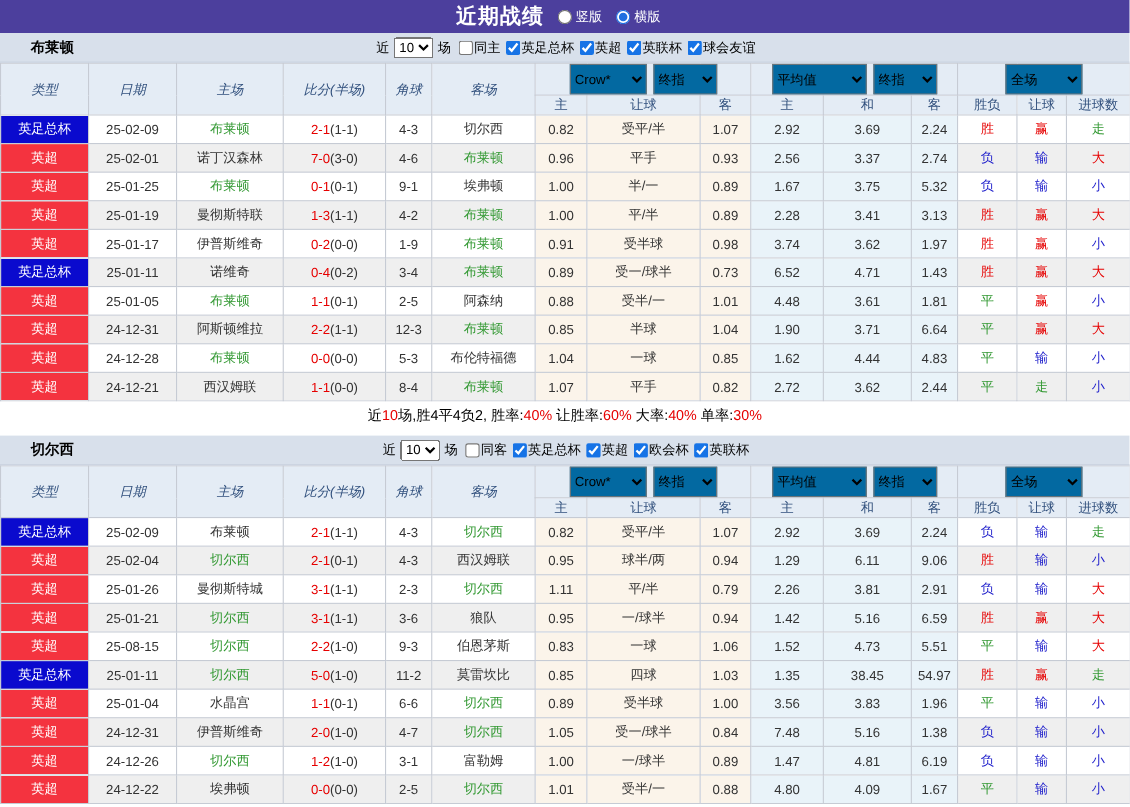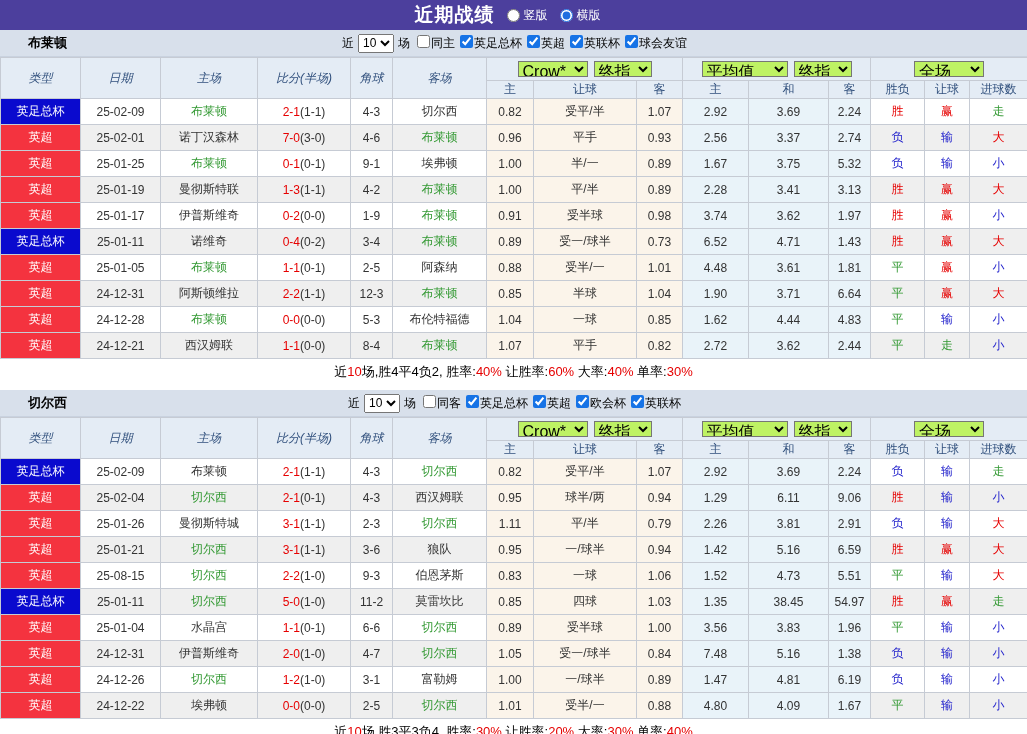--- a/index.html
+++ b/index.html
@@ -11,30 +11,30 @@
   .titlebar{height:30px;background:#4c3f9d;color:#fff;display:flex;align-items:center;justify-content:center;}
   .titlebar .title{font-weight:bold;font-size:19px;margin-right:12px;letter-spacing:1px;}
   .titlebar label{display:flex;align-items:center;gap:4px;margin-right:12px;font-size:12px;cursor:pointer;}
   .titlebar input[type=radio]{width:13px;height:13px;accent-color:#1e6fe0;margin:0;}
   
   .control-bar{height:26px;background:#d8e0eb;position:relative;display:flex;align-items:center;border-bottom:1px solid #c9d2df;}
   .team-name{position:absolute;left:28px;font-weight:bold;color:#000;font-size:13px;}
   .filter{margin:0 auto;display:flex;align-items:center;color:#000;}
   .filter span{margin:0 2px;}
   .filter select{height:19px;font-size:12px;margin:0 2px;}
-  .filter label{display:flex;margin-left:5px;cursor:pointer;}
+  .filter label{display:flex;align-items:center;margin-left:5px;cursor:pointer;}
   .filter input[type=checkbox]{width:13px;height:13px;accent-color:#1673e6;margin:0 1px 0 0;}
   
   table{border-collapse:collapse;table-layout:fixed;width:1027px;}
   th,td{border:1px solid #c6cbd4;text-align:center;padding:0;overflow:hidden;white-space:nowrap;}
   thead th{background:#e4ecf5;color:#31507d;font-weight:normal;font-size:12px;}
   thead tr.dd th{height:22px;}
   thead tr.lbl th{height:15px;}
   thead th.span2{height:38px;font-style:italic;}
-  thead select{height:16px;font-size:16px;margin:0 3px;vertical-align:middle;background:#bef264;}
+  thead select{height:28px;font-size:12px;margin:0 3px;vertical-align:middle;background:#0369a1;}
   .sel-crow{width:70px;} .sel-fin{width:58px;} .sel-avg{width:86px;} .sel-full{width:70px;}
   tbody td{height:25px;font-size:12px;color:#333;background:#fff;}
   tbody tr:nth-child(even) td{background:#efefef;}
   tbody td.odds, tbody tr:nth-child(even) td.odds{background:#fbf4ea;}
   tbody td.avg,  tbody tr:nth-child(even) td.avg {background:#e9f3f9;}
   tbody td.type{color:#fff;}
   tbody td.type.cup, tbody tr:nth-child(even) td.type.cup{background:#0a0ace;}
   tbody td.type.league, tbody tr:nth-child(even) td.type.league{background:#f4333f;}
   td .focal{color:#339933;}
   td .ft{color:#e60000;}

